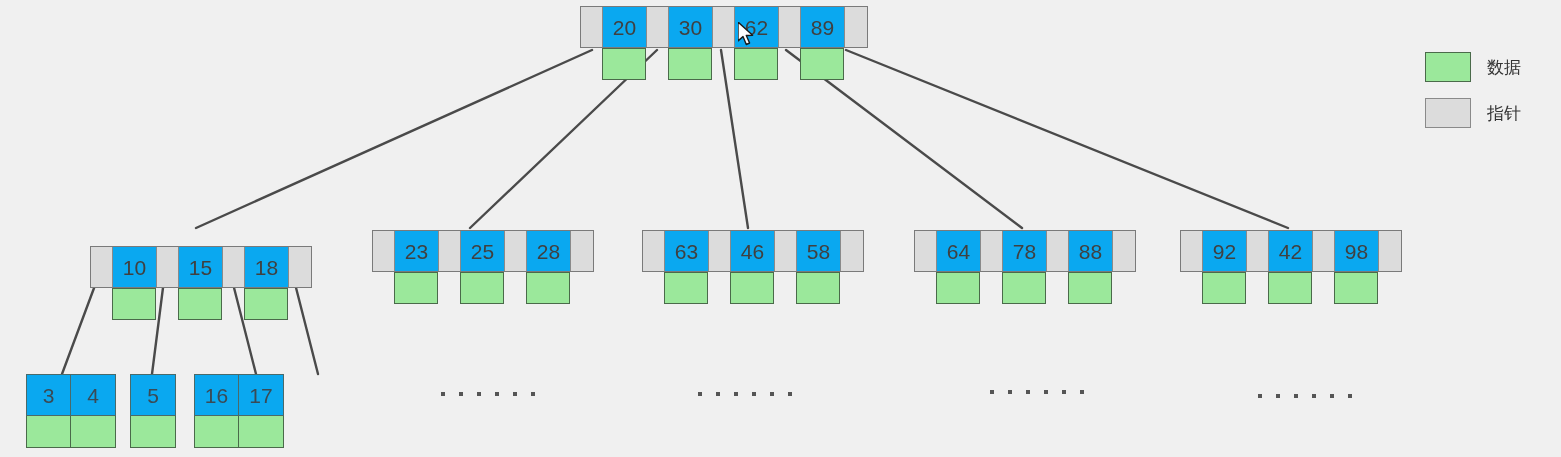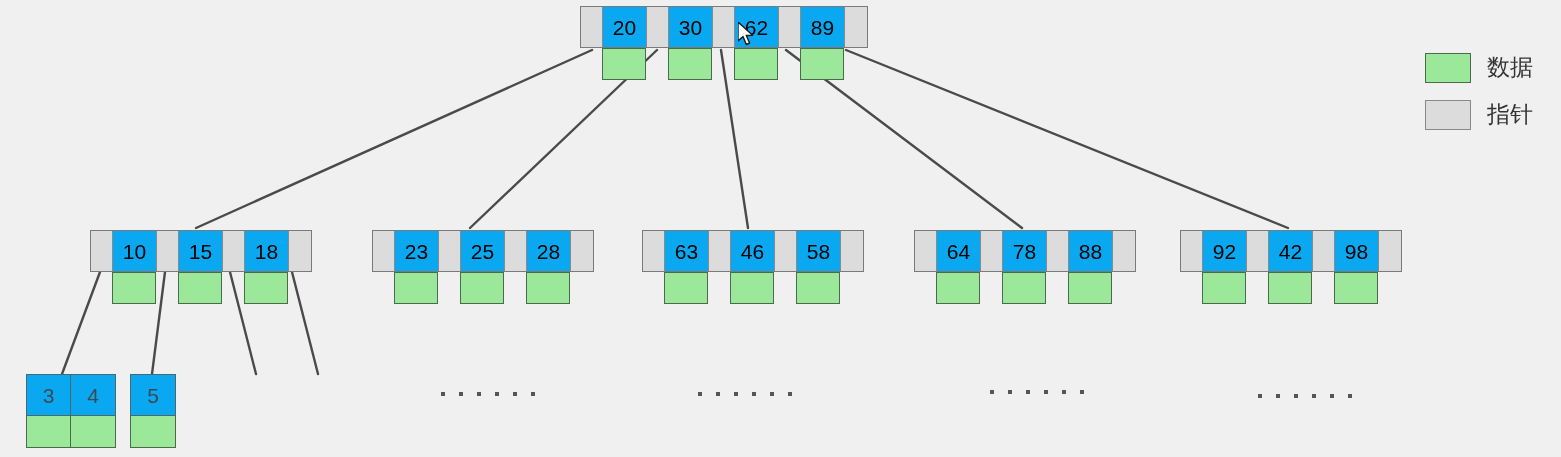--- a/index.html
+++ b/index.html
@@ -49,21 +49,21 @@
   }
   .cell-ptr.last { border-right: none; }
   .cell-key {
     width: 44px;
     background: #0aa8f0;
     border-right: 1px solid #8a8a8a;
     box-sizing: border-box;
     display: flex;
     align-items: center;
     justify-content: center;
-    color: #000000;
+    color: #404040;
     font-size: 21px;
     line-height: 1;
   }
   
   .data-strip {
     position: absolute;
     left: 0; top: 42px;
     height: 32px;
     width: 100%;
   }
@@ -136,21 +136,21 @@
     margin-bottom: 16px;
   }
   .swatch {
     width: 46px;
     height: 30px;
     box-sizing: border-box;
   }
   .swatch.data { background: #9be89b; border: 1px solid #4a6a4a; }
   .swatch.ptr  { background: #dcdcdc; border: 1px solid #8a8a8a; }
   .legend-label {
-    font-size: 23px;
+    font-size: 17px;
     color: #333;
   }
   
   #cursor {
     position: absolute;
     pointer-events: none;
   }
 </style>
 </head>
 <body>
@@ -186,21 +186,21 @@
       <div class="cell-ptr last"></div>
     </div>
     <div class="data-strip">
       <div class="data-box" style="left:22px;"></div>
       <div class="data-box" style="left:88px;"></div>
       <div class="data-box" style="left:154px;"></div>
       <div class="data-box" style="left:220px;"></div>
     </div>
   </div>
 
-  <div class="node" style="left:90px; top:230px; width:212px;">
+  <div class="node" style="left:90px; top:246px; width:212px;">
     <div class="idx-row">
       <div class="cell-ptr"></div>
       <div class="cell-key">10</div>
       <div class="cell-ptr"></div>
       <div class="cell-key">15</div>
       <div class="cell-ptr"></div>
       <div class="cell-key">18</div>
       <div class="cell-ptr last"></div>
     </div>
     <div class="data-strip">
@@ -291,20 +291,30 @@
 
   <div class="leaf" style="left:130px; top:374px;">
     <div class="leaf-keys">
       <div class="leaf-key last">5</div>
     </div>
     <div class="leaf-data">
       <div class="leaf-datacell last"></div>
     </div>
   </div>
 
+  <div class="leaf" style="left:194px; top:374px;">
+    <div class="leaf-keys">
+      <div class="leaf-key">16</div>
+      <div class="leaf-key last">17</div>
+    </div>
+    <div class="leaf-data">
+      <div class="leaf-datacell"></div>
+      <div class="leaf-datacell last"></div>
+    </div>
+  </div>
 
 
   <div class="ellipsis" style="left:441px; top:392px;">
     <span class="dot"></span>
     <span class="dot"></span>
     <span class="dot"></span>
     <span class="dot"></span>
     <span class="dot"></span>
     <span class="dot"></span>
   </div>

